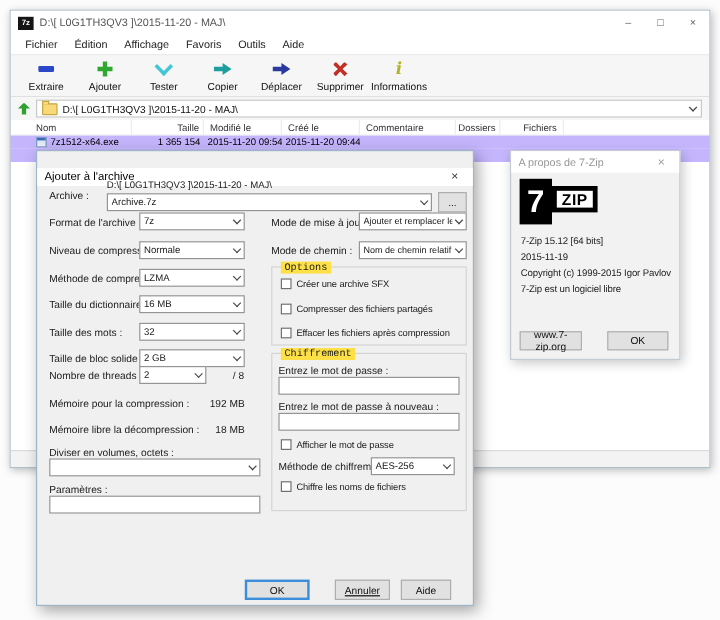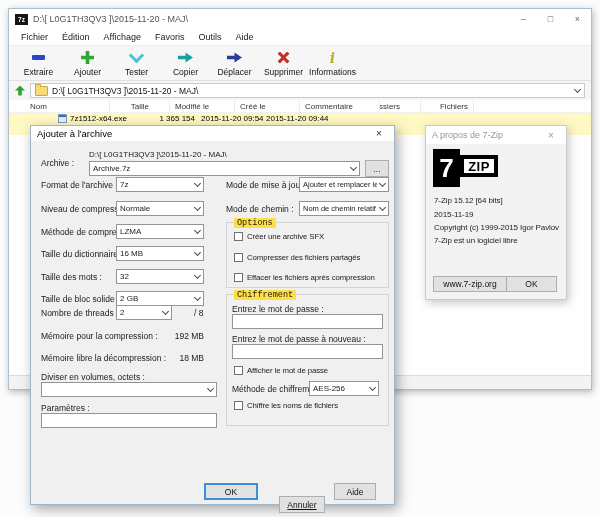--- a/index.html
+++ b/index.html
@@ -31,38 +31,38 @@
   .i-x{width:12px;height:12px;background:#c03026;clip-path:polygon(20% 0,50% 32%,80% 0,100% 18%,66% 50%,100% 82%,80% 100%,50% 68%,20% 100%,0 82%,34% 50%,0 18%);}
   .i-info{font-family:"DejaVu Serif","Liberation Serif",serif;font-weight:bold;font-style:italic;font-size:14px;color:#b3b32b;line-height:14px;}
   .addrrow{height:19px;display:flex;align-items:center;background:#f6f6f6;padding:0 6px;gap:5px;}
   .up-icon{width:10px;height:10px;background:#2ea12e;clip-path:polygon(50% 0,100% 50%,68% 50%,68% 100%,32% 100%,32% 50%,0 50%);flex:none;}
   .addr-combo{flex:1;height:15px;background:#fff;border:1px solid #c9c9c9;display:flex;align-items:center;padding:0 4px;font-size:8.5px;gap:4px;box-sizing:border-box;}
   .folder{width:11px;height:8px;background:#f7d97a;border:1px solid #c9a646;border-radius:1px;position:relative;flex:none;}
   .folder::before{content:"";position:absolute;top:-3px;left:-1px;width:4px;height:2px;background:#f7d97a;border:1px solid #c9a646;border-bottom:none;}
   .chev{width:4px;height:4px;border-right:1px solid #4a4a4a;border-bottom:1px solid #4a4a4a;transform:rotate(45deg);flex:none;margin-top:-2px;}
   .addr-combo .chev{margin-left:auto;}
   .listheader{height:12px;display:flex;font-size:8px;color:#333;background:#fff;border-bottom:1px solid #efefef;align-items:stretch;}
-  .hcell{border-right:1px solid #ececec;display:flex;align-items:center;box-sizing:border-box;padding:0 20px;white-space:nowrap;overflow:hidden;}
+  .hcell{border-right:1px solid #ececec;display:flex;align-items:center;box-sizing:border-box;padding:0 3px;white-space:nowrap;overflow:hidden;}
   .c-name{width:101px;padding-left:21px;}
   .c-size{width:60px;justify-content:flex-end;text-align:right;}
   .c-mod{width:65px;padding-left:5px;}
   .c-cre{width:65px;padding-left:5px;}
   .c-com{width:80px;padding-left:5px;}
   .c-fold{width:37px;justify-content:flex-end;text-align:right;}
   .c-file{width:53px;justify-content:flex-end;text-align:right;padding-right:5px;}
   .c-rest{flex:1;border-right:none;}
-  .listrow{height:11px;display:flex;align-items:center;font-size:8px;color:#000;background:#fef9c3;padding-left:28px;}
+  .listrow{height:11px;display:flex;align-items:center;font-size:8px;color:#000;background:#c4b5fd;}
   .rcell{box-sizing:border-box;padding:0 3px;white-space:nowrap;overflow:hidden;display:flex;align-items:center;}
   .file-ic{width:9px;height:9px;border:1px solid #7d9cc4;background:linear-gradient(180deg,#cfdef2,#eef4fb);position:relative;margin-right:3px;flex:none;box-sizing:border-box;}
   .file-ic::before{content:"";position:absolute;top:0;left:0;right:0;height:2px;background:#3e68b8;}
   .filearea{flex:1;background:#fff;}
   .statusbar{height:13px;background:#f3f3f3;border-top:1px solid #dcdcdc;}
   
   #addDialog{left:30px;top:125px;width:365px;height:380px;background:#f0f0f0;border:1px solid #9fb6ca;box-shadow:3px 4px 12px rgba(0,0,0,.35);z-index:3;}
-  #addDialog .titlebar{color:#000;font-size:9.5px;height:15px;}
+  #addDialog .titlebar{color:#000;font-size:9.5px;height:15px;margin-top:14px;}
   .dlg-close{margin-left:auto;width:30px;height:100%;display:flex;align-items:center;justify-content:center;font-size:10px;color:#333;}
   .dlg-body{position:absolute;left:0;right:0;top:20px;bottom:0;font-size:8.5px;color:#1a1a1a;}
   .lbl{position:absolute;white-space:nowrap;}
   .val{position:absolute;white-space:nowrap;text-align:right;}
   .combo{position:absolute;height:15px;background:#fff;border:1px solid #949494;box-sizing:border-box;display:flex;align-items:center;padding:0 3px;font-size:8px;}
   .combo .txt{flex:1;overflow:hidden;white-space:nowrap;}
   .combo .chev{margin-left:3px;}
   .tbox{position:absolute;background:#fff;border:1px solid #949494;box-sizing:border-box;height:15px;padding:0 3px;font:inherit;font-size:8px;outline:none;}
   .grp{position:absolute;border:1px solid #d4d4d4;box-sizing:border-box;}
   .grp-label{position:absolute;top:-5px;left:7px;background:#fde047;padding:0 3px;font-size:8.5px;white-space:nowrap;font-family:Liberation Mono, monospace;}
@@ -195,21 +195,21 @@
     </div>
     <div class="about-body">
       <div class="logo">
         <span class="logo-7">7</span>
         <span class="logo-zip">ZIP</span>
       </div>
       <div class="about-line" style="top:52px;">7-Zip 15.12 [64 bits]</div>
       <div class="about-line" style="top:66px;">2015-11-19</div>
       <div class="about-line" style="top:79px;">Copyright (c) 1999-2015 Igor Pavlov</div>
       <div class="about-line" style="top:92px;">7-Zip est un logiciel libre</div>
-      <button class="btn" style="left:7px;top:132px;width:74px;height:16px;">www.7-zip.org</button>
+      <button class="btn" style="left:7px;top:132px;width:52px;height:16px;">www.7-zip.org</button>
       <button class="btn" style="left:80px;top:132px;width:51px;height:16px;">OK</button>
     </div>
   </div>
 
   <div class="win" id="addDialog">
     <div class="titlebar">
       <span class="title-text">Ajouter à l'archive</span>
       <span class="dlg-close">×</span>
     </div>
     <div class="dlg-body">
@@ -312,18 +312,18 @@
       <div class="combo" style="left:278px;top:235px;width:70px;">
         <span class="txt">AES-256</span>
           <span class="chev"></span>
       </div>
       <div class="cbrow" style="left:203px;top:255px;">
         <span class="cbox"></span>
         <span>Chiffre les noms de fichiers</span>
       </div>
 
       <button class="btn default" style="left:173px;top:337px;width:54px;height:17px;">OK</button>
-      <button class="btn" style="left:248px;top:350px;width:46px;height:17px;text-decoration:underline;">Annuler</button>
+      <button class="btn" style="left:248px;top:337px;width:46px;height:17px;text-decoration:underline;">Annuler</button>
       <button class="btn" style="left:303px;top:337px;width:42px;height:17px;">Aide</button>
     </div>
   </div>
 
 </div>
 
 </body></html>

